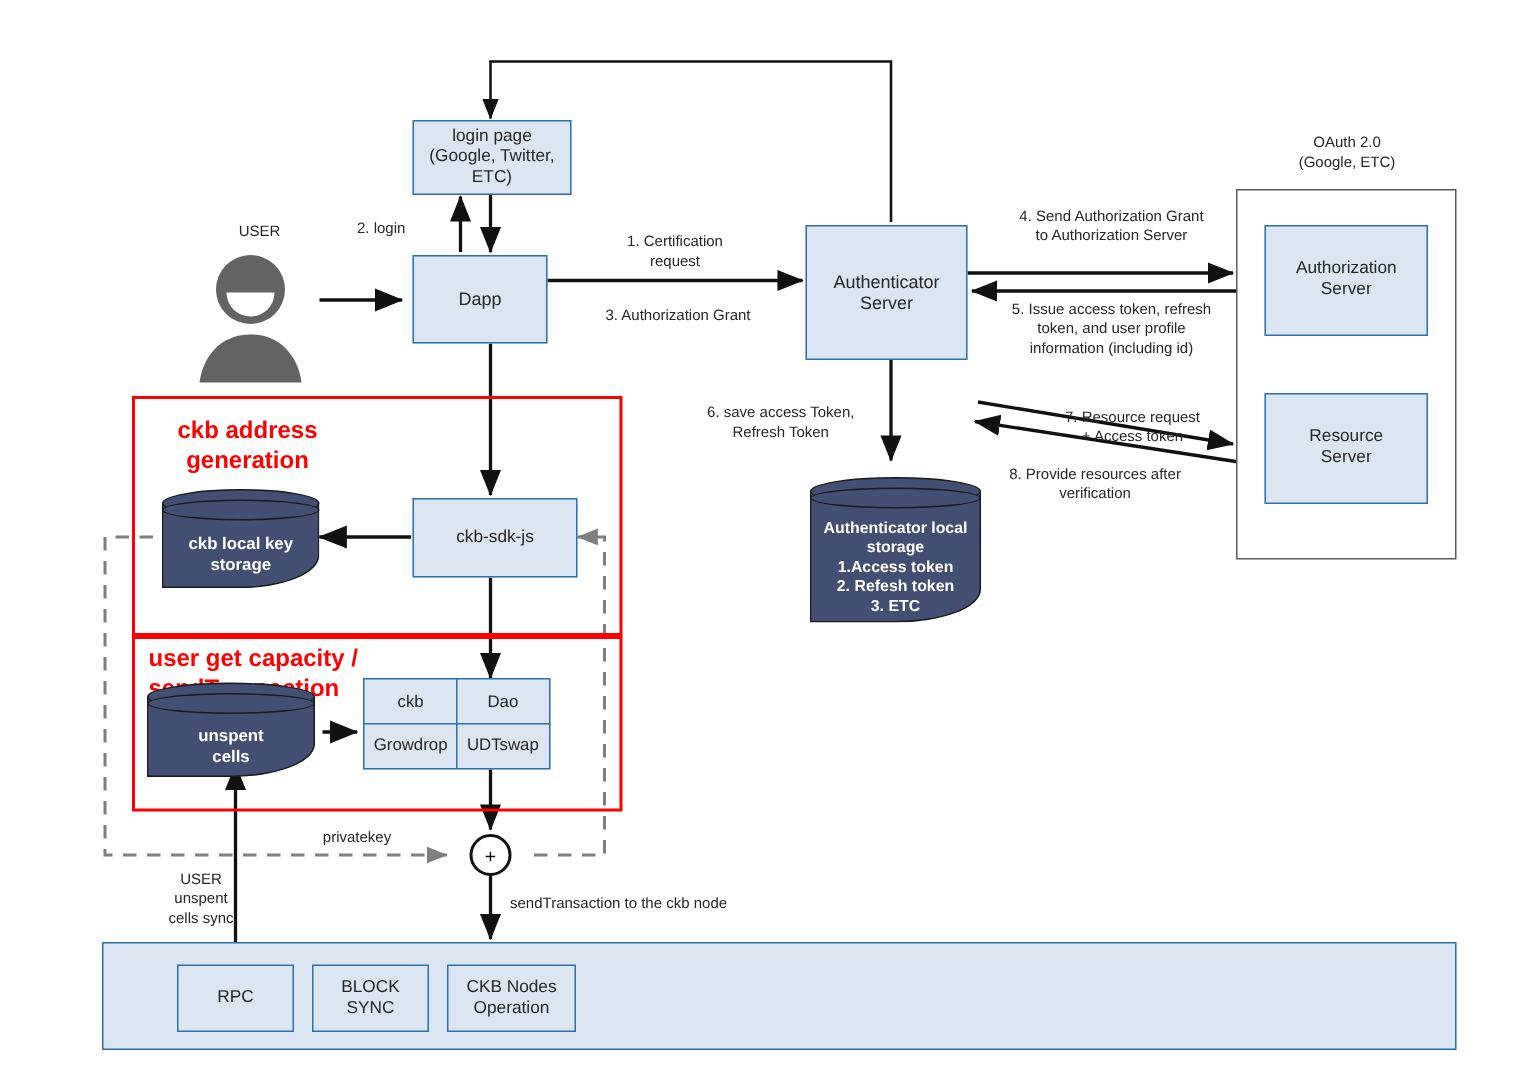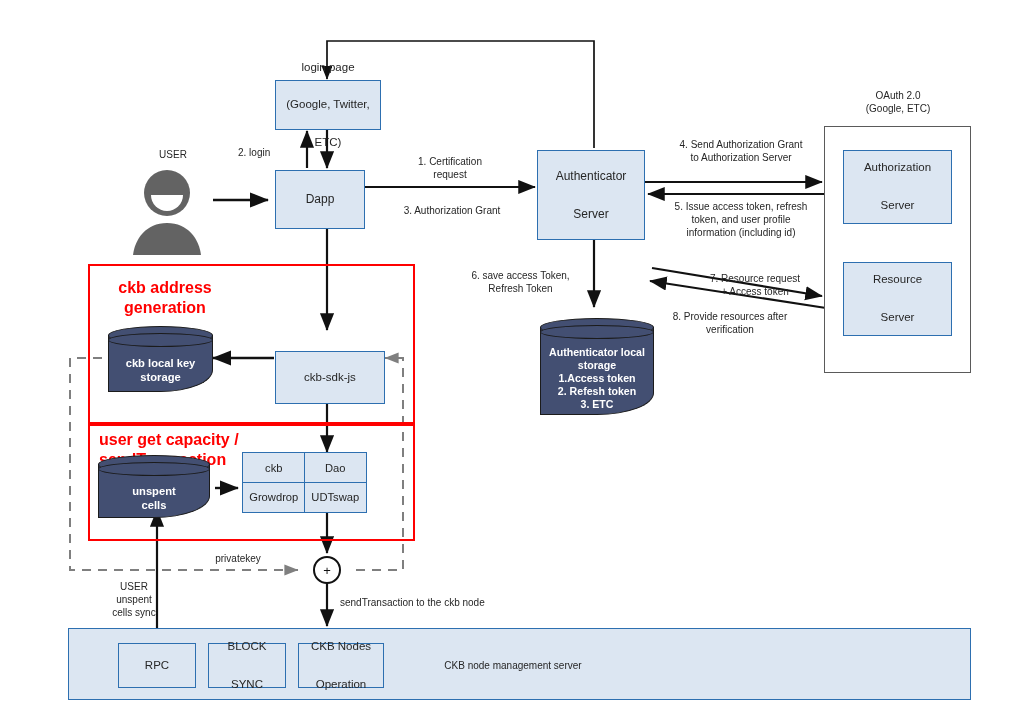--- a/index.html
+++ b/index.html
@@ -2,21 +2,21 @@
 <html><head>
 <meta charset="utf-8">
 <style>
   html,body{margin:0;padding:0;background:#ffffff;}
   body{width:1021px;height:720px;font-family:"Liberation Sans",sans-serif;color:#1a1a1a;}
   #stage{position:relative;width:1021px;height:720px;overflow:hidden;background:#fff;}
   svg.layer{position:absolute;left:0;top:0;width:1021px;height:720px;pointer-events:none;}
 
   .node{position:absolute;box-sizing:border-box;display:flex;align-items:center;justify-content:center;
         text-align:center;line-height:1.18;}
-  .bluebox{background:#dce6f2;border:1.6px solid #2d6fb0;color:#262626;font-size:11.5px;gap:24px;}
+  .bluebox{background:#dce6f2;border:1.6px solid #2d6fb0;color:#262626;font-size:11.5px;}
   .bluebox.big{font-size:12px;}
   .plainbox{background:#ffffff;border:1.4px solid #5a5a5a;}
   .bar{background:#dce6f2;border:1.6px solid #2d6fb0;}
   .label{position:absolute;font-size:10px;color:#262626;text-align:center;line-height:1.3;}
   .label.left{text-align:left;}
   .redlabel{position:absolute;color:#ff0000;font-weight:bold;font-size:16px;line-height:1.25;text-align:center;}
   .redbox{position:absolute;box-sizing:border-box;border:2px solid #ff0000;background:transparent;}
 
   
   .cyl{position:absolute;}
@@ -186,21 +186,21 @@
   <div class="cyl" style="left:108px;top:326px;width:105px;height:66px;">
     <div class="body"></div>
     <div class="top"></div>
     <div class="rim"></div>
     <div class="txt">
       <span>ckb local key</span>
       <span>storage</span>
     </div>
   </div>
 
-  <div class="node bluebox" style="left:275px;top:351px;width:110px;height:53px;">
+  <div class="node bluebox" style="left:275px;top:332px;width:110px;height:53px;">
     <span>ckb-sdk-js</span>
   </div>
 
   <div class="redbox" style="left:88px;top:424px;width:327px;height:117px;"></div>
   <div class="redlabel left" style="left:99px;top:430px;width:260px;text-align:left;">user get capacity / sendTransaction</div>
 
   <div class="cyl" style="left:98px;top:455px;width:112px;height:63px;">
     <div class="body"></div>
     <div class="top"></div>
     <div class="rim"></div>
@@ -239,21 +239,20 @@
     <span>RPC</span>
   </div>
   <div class="node bluebox" style="left:208px;top:643px;width:78px;height:45px;flex-direction:column;">
     <span>BLOCK</span>
     <span>SYNC</span>
   </div>
   <div class="node bluebox" style="left:298px;top:643px;width:86px;height:45px;flex-direction:column;">
     <span>CKB Nodes</span>
     <span>Operation</span>
   </div>
-  <div class="label" style="left:398px;top:659px;width:230px;">CKB node management server</div>
 
   <div class="label" style="left:385px;top:155px;width:130px;">
     <div>1. Certification</div>
     <div>request</div>
   </div>
 
   <div class="label left" style="left:238px;top:146px;width:64px;text-align:left;">2. login</div>
 
   <div class="label" style="left:372px;top:204px;width:160px;">3. Authorization Grant</div>
 

